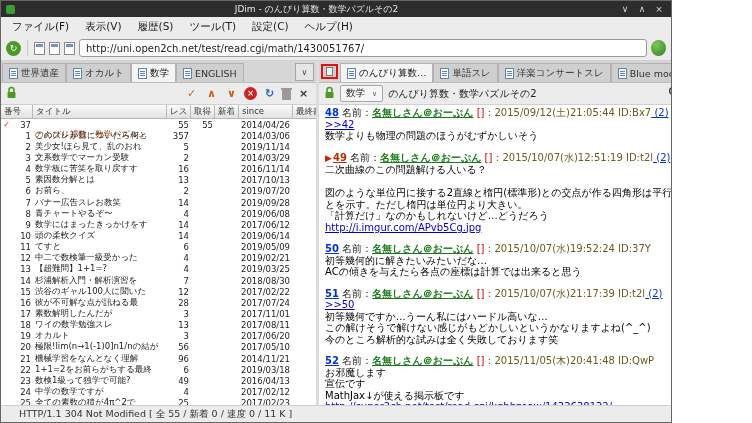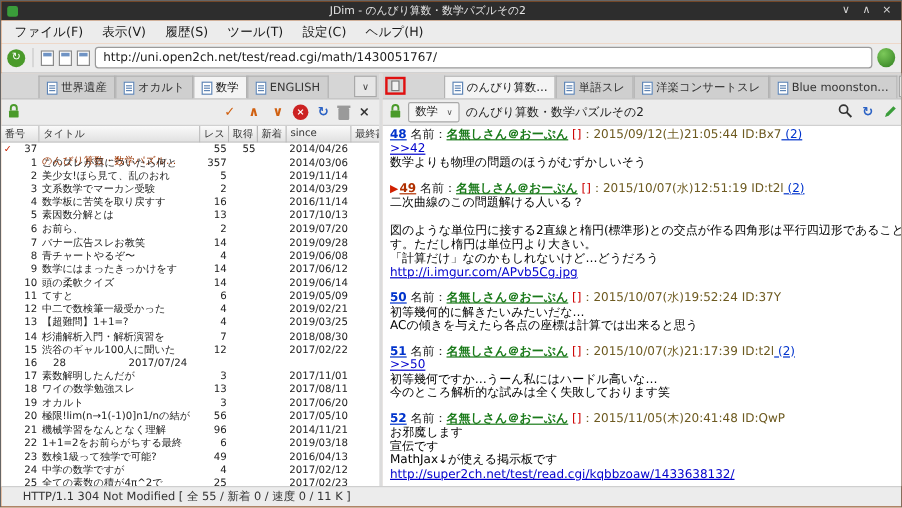--- a/index.html
+++ b/index.html
@@ -1,18 +1,18 @@
 <!DOCTYPE html>
 <html><head>
 <meta charset="utf-8">
 <style>
   *{margin:0;padding:0;box-sizing:border-box;}
   html,body{background:#fff;}
   body{font-family:"DejaVu Sans",sans-serif;}
-  #app{width:752px;height:423px;display:flex;flex-direction:column;background:#f97316;overflow:hidden;border:1px solid #666;}
+  #app{width:672px;height:423px;display:flex;flex-direction:column;background:#f9a8d4;overflow:hidden;border:1px solid #666;}
 
   
   .titlebar{flex:0 0 16px;background:#2d2d2d;color:#e6e6e6;display:flex;align-items:center;font-size:9px;padding:0 5px;gap:3px;}
   .app-icon{width:9px;height:9px;background:#3a9d3a;border-radius:2px;flex:0 0 9px;}
   .titlebar .title{flex:1;text-align:center;white-space:nowrap;overflow:hidden;}
   .win-btn{width:14px;text-align:center;color:#d8d8d8;font-size:9px;cursor:default;}
 
   
   .menubar{flex:0 0 19px;display:flex;align-items:center;font-size:10.5px;color:#1a1a1a;padding:0 3px;background:#ececec;}
   .menu-item{padding:2px 8px;white-space:nowrap;}
@@ -26,21 +26,21 @@
   .tool-doc::before{content:"";position:absolute;left:1px;top:1px;width:7px;height:3px;background:#6f93c4;}
   .url-input{flex:1;height:18px;border:1px solid #9a9a9a;border-radius:3px;background:#fff;font-size:10px;padding:0 6px;color:#222;font-family:"DejaVu Sans",sans-serif;}
 
   
   .main{flex:1;display:flex;min-height:0;border-top:1px solid #d2d2d2;}
   .left-pane{width:318px;flex:0 0 318px;display:flex;flex-direction:column;min-height:0;border-right:3px solid #dcdcdc;background:#ececec;}
   .right-pane{flex:1;display:flex;flex-direction:column;min-height:0;background:#ececec;}
 
   
   .tabbar{flex:0 0 22px;background:#d6d6d6;display:flex;align-items:flex-end;padding:1px 1px 0 1px;border-bottom:1px solid #bdbdbd;}
-  .tabs{display:flex;flex:1;overflow:hidden;align-items:flex-end;height:100%;padding-left:30px;}
+  .tabs{display:flex;flex:1;overflow:hidden;align-items:flex-end;height:100%;}
   .tab{display:flex;align-items:center;gap:3px;padding:2px 6px;height:19px;background:#cfcfcf;border:1px solid #b2b2b2;border-bottom:none;font-size:9.5px;color:#333;white-space:nowrap;overflow:hidden;max-width:118px;}
   .tab.active{background:#f4f4f4;color:#111;}
   .doc-icon{width:9px;height:11px;background:#fff;border:1px solid #5f85b5;flex:0 0 9px;position:relative;}
   .doc-icon::before{content:"";position:absolute;left:1px;top:2px;width:5px;height:1px;background:#5f85b5;box-shadow:0 2px 0 #5f85b5,0 4px 0 #5f85b5;}
   .tab-dd,.tab-nav{width:19px;height:18px;margin:0 1px 1px 1px;border:1px solid #a8a8a8;background:#e6e6e6;display:flex;align-items:center;justify-content:center;font-size:8px;color:#444;flex:0 0 19px;}
   .hl-icon{width:17px;height:15px;border:2px solid #e01010;background:#cfcfcf;margin:0 2px 3px 1px;display:flex;align-items:center;justify-content:center;flex:0 0 17px;}
   .hl-icon .mini-doc{width:7px;height:9px;background:#f2f2f2;border:1px solid #777;}
 
   
   .pane-toolbar{flex:0 0 22px;display:flex;align-items:center;gap:5px;padding:0 5px;background:#ececec;border-bottom:1px solid #d0d0d0;}
@@ -320,20 +320,21 @@
             <span class="cell cnum">15</span>
             <span class="cell cttl">渋谷のギャル100人に聞いた</span>
             <span class="cell cres">12</span>
             <span class="cell cgot"></span>
             <span class="cell cnew"></span>
             <span class="cell csnc">2017/02/22</span>
           </div>
           <div class="trow">
             <span class="cell cmark"></span>
             <span class="cell cnum">16</span>
+            <span class="cell cttl">彼が不可解な点が訊ねる最</span>
             <span class="cell cres">28</span>
             <span class="cell cgot"></span>
             <span class="cell cnew"></span>
             <span class="cell csnc">2017/07/24</span>
           </div>
           <div class="trow">
             <span class="cell cmark"></span>
             <span class="cell cnum">17</span>
             <span class="cell cttl">素数解明したんだが</span>
             <span class="cell cres">3</span>
@@ -489,20 +490,21 @@
             </div>
             <div class="post">
               <div class="post-header"><span class="res-num">50</span><span class="res-label"> 名前：</span><span class="res-name">名無しさん＠おーぷん</span><span class="res-mail"> []</span><span class="res-date">：2015/10/07(水)19:52:24 </span><span class="res-id">ID:37Y</span></div>
               <div class="post-line"><span class="body-text">初等幾何的に解きたいみたいだな…</span></div>
               <div class="post-line"><span class="body-text">ACの傾きを与えたら各点の座標は計算では出来ると思う</span></div>
             </div>
             <div class="post">
               <div class="post-header"><span class="res-num">51</span><span class="res-label"> 名前：</span><span class="res-name">名無しさん＠おーぷん</span><span class="res-mail"> []</span><span class="res-date">：2015/10/07(水)21:17:39 </span><span class="res-id">ID:t2l</span><span class="res-count"> (2)</span></div>
               <div class="post-line"><span class="body-link">&gt;&gt;50</span></div>
               <div class="post-line"><span class="body-text">初等幾何ですか…うーん私にはハードル高いな…</span></div>
+              <div class="post-line"><span class="body-text">この解けそうで解けない感じがもどかしいというかなりますよね(^_^)</span></div>
               <div class="post-line"><span class="body-text">今のところ解析的な試みは全く失敗しております笑</span></div>
             </div>
             <div class="post">
               <div class="post-header"><span class="res-num">52</span><span class="res-label"> 名前：</span><span class="res-name">名無しさん＠おーぷん</span><span class="res-mail"> []</span><span class="res-date">：2015/11/05(木)20:41:48 </span><span class="res-id">ID:QwP</span></div>
               <div class="post-line"><span class="body-text">お邪魔します</span></div>
               <div class="post-line"><span class="body-text">宣伝です</span></div>
               <div class="post-line"><span class="body-text">MathJax↓が使える掲示板です</span></div>
               <div class="post-line"><span class="body-link">http://super2ch.net/test/read.cgi/kqbbzoaw/1433638132/</span></div>
             </div>
           </div>

